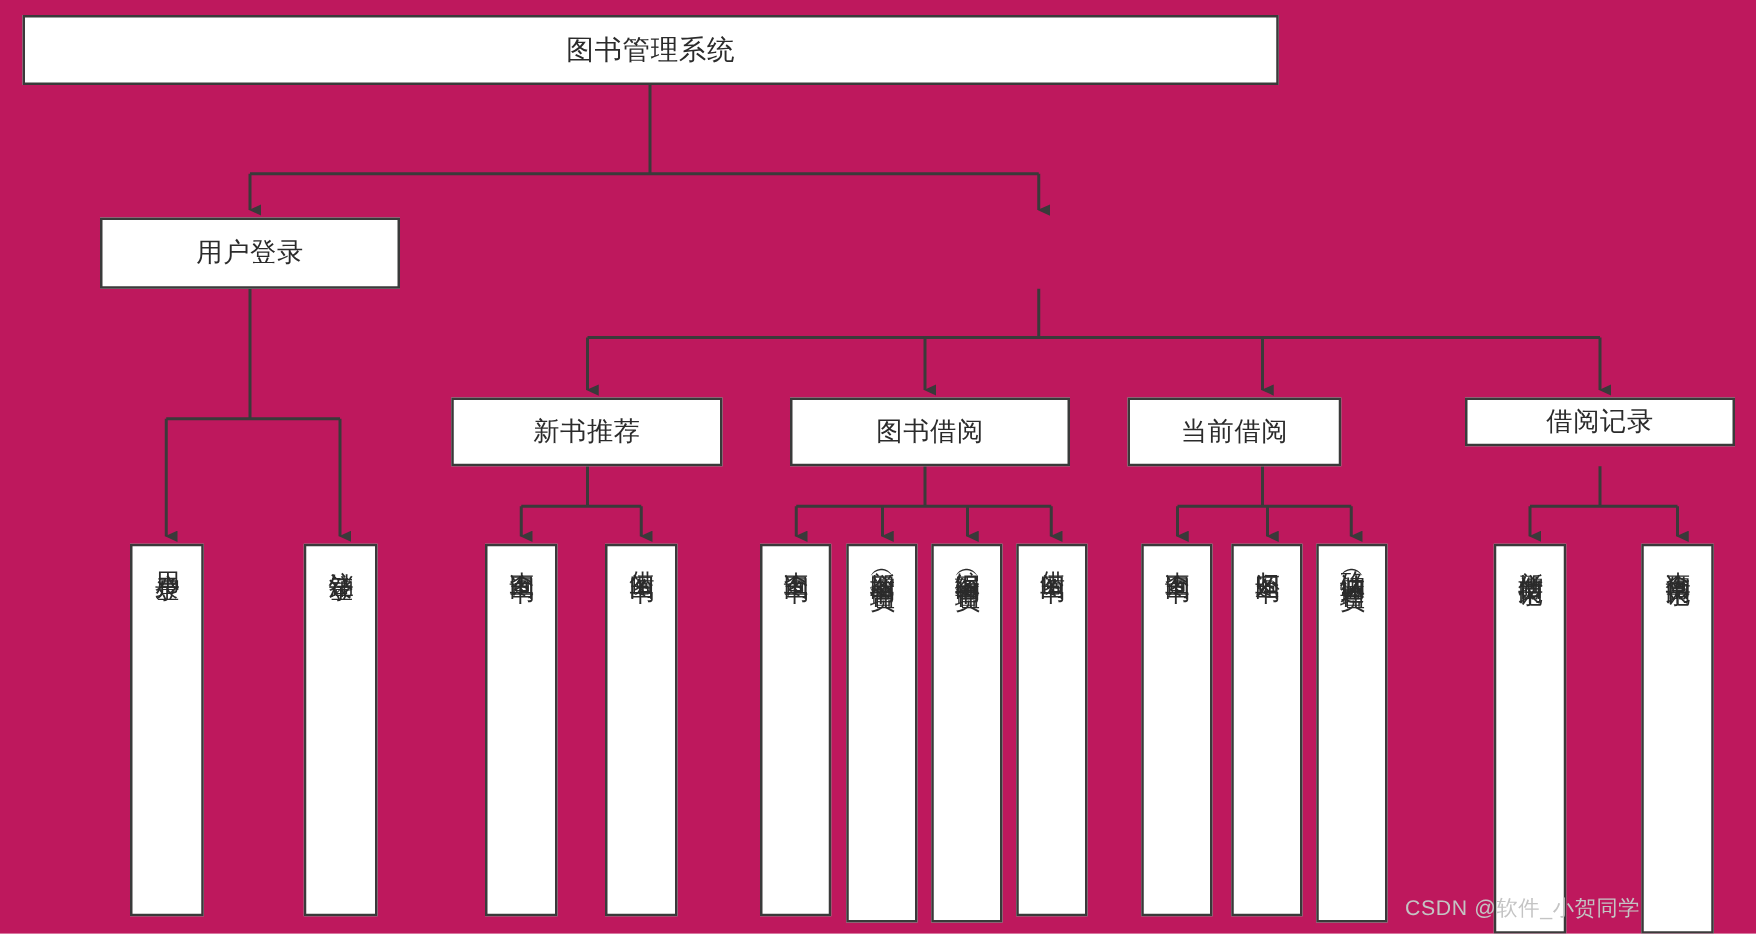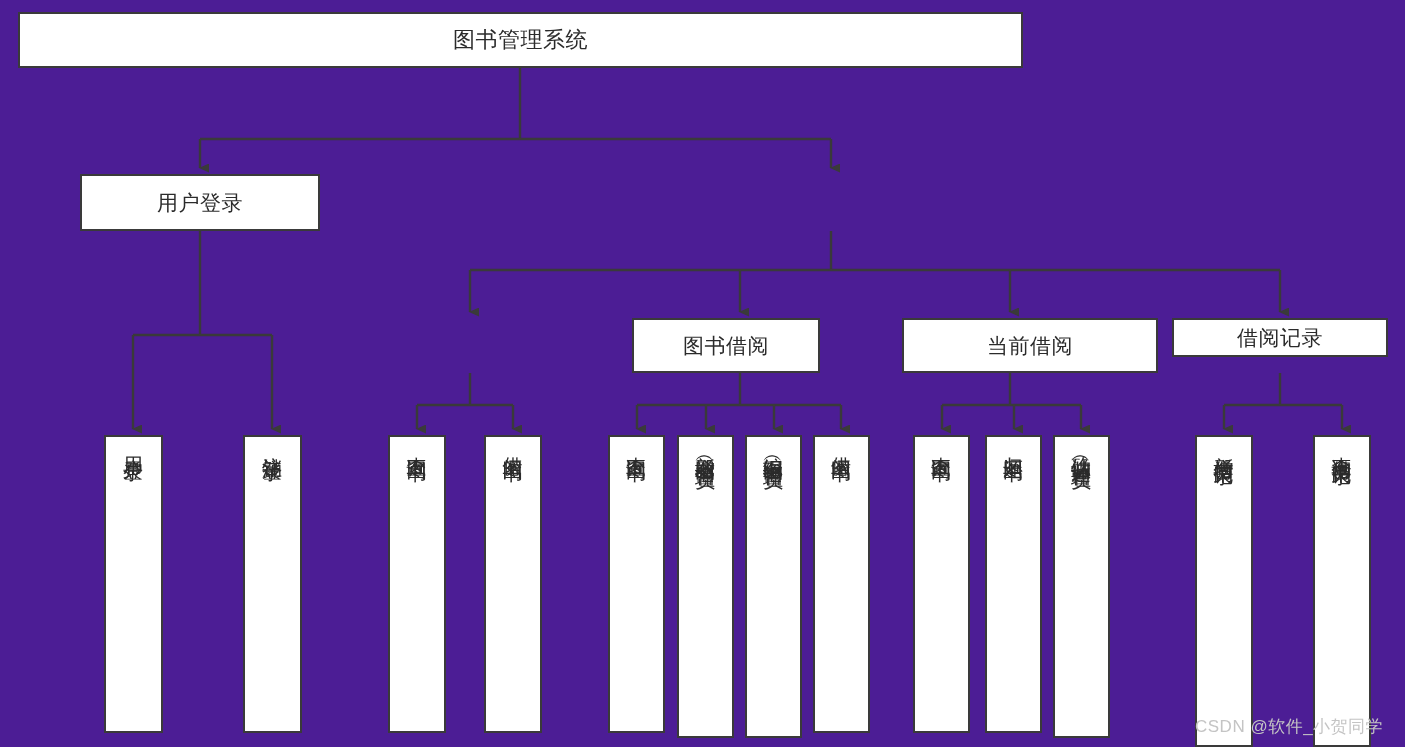--- a/index.html
+++ b/index.html
@@ -8,21 +8,21 @@
     padding: 0;
     background: #ffffff;
   }
   body {
     font-family: "Liberation Sans", "DejaVu Sans", sans-serif;
   }
   #diagram-root {
     position: relative;
     width: 1405px;
     height: 747px;
-    background: #4c1d95;
+    background: #be185d;
     overflow: hidden;
   }
   #connector-layer {
     position: absolute;
     left: 0;
     top: 0;
     width: 1405px;
     height: 747px;
     pointer-events: none;
   }
@@ -121,26 +121,29 @@
 
   <div class="node root" style="left: 18px; top: 12px; width: 1005px; height: 56px;">
     <span class="node-label">图书管理系统</span>
   </div>
 
   <div class="node horizontal" style="left: 80px; top: 174px; width: 240px; height: 57px;">
     <span class="node-label">用户登录</span>
   </div>
 
 
+  <div class="node horizontal" style="left: 361px; top: 318px; width: 217px; height: 55px;">
+    <span class="node-label">新书推荐</span>
+  </div>
 
-  <div class="node horizontal" style="left: 632px; top: 318px; width: 188px; height: 55px;">
+  <div class="node horizontal" style="left: 632px; top: 318px; width: 224px; height: 55px;">
     <span class="node-label">图书借阅</span>
   </div>
 
-  <div class="node horizontal" style="left: 902px; top: 318px; width: 256px; height: 55px;">
+  <div class="node horizontal" style="left: 902px; top: 318px; width: 171px; height: 55px;">
     <span class="node-label">当前借阅</span>
   </div>
 
   <div class="node horizontal" style="left: 1172px; top: 318px; width: 216px; height: 39px;">
     <span class="node-label">借阅记录</span>
   </div>
 
   <div id="leaf-container">
       <div class="node vertical" style="left: 104px; top: 435px; width: 59px; height: 298px;">
         <span class="node-label">用户登录</span>
@@ -176,15 +179,15 @@
         <span class="node-label">确认归还（管理员）</span>
       </div>
       <div class="node vertical" style="left: 1195px; top: 435px; width: 58px; height: 312px;">
         <span class="node-label">新增借阅记录</span>
       </div>
       <div class="node vertical" style="left: 1313px; top: 435px; width: 58px; height: 312px;">
         <span class="node-label">查询借阅记录</span>
       </div>
     </div>
 
-  <div class="watermark" style="left: 1195px; top: 715px; color: rgb(196, 196, 196); text-align: center;">CSDN @软件_小贺同学</div>
+  <div class="watermark" style="left: 1124px; top: 715px; color: rgb(196, 196, 196); text-align: center;">CSDN @软件_小贺同学</div>
 
 </div>
 
 </body></html>

